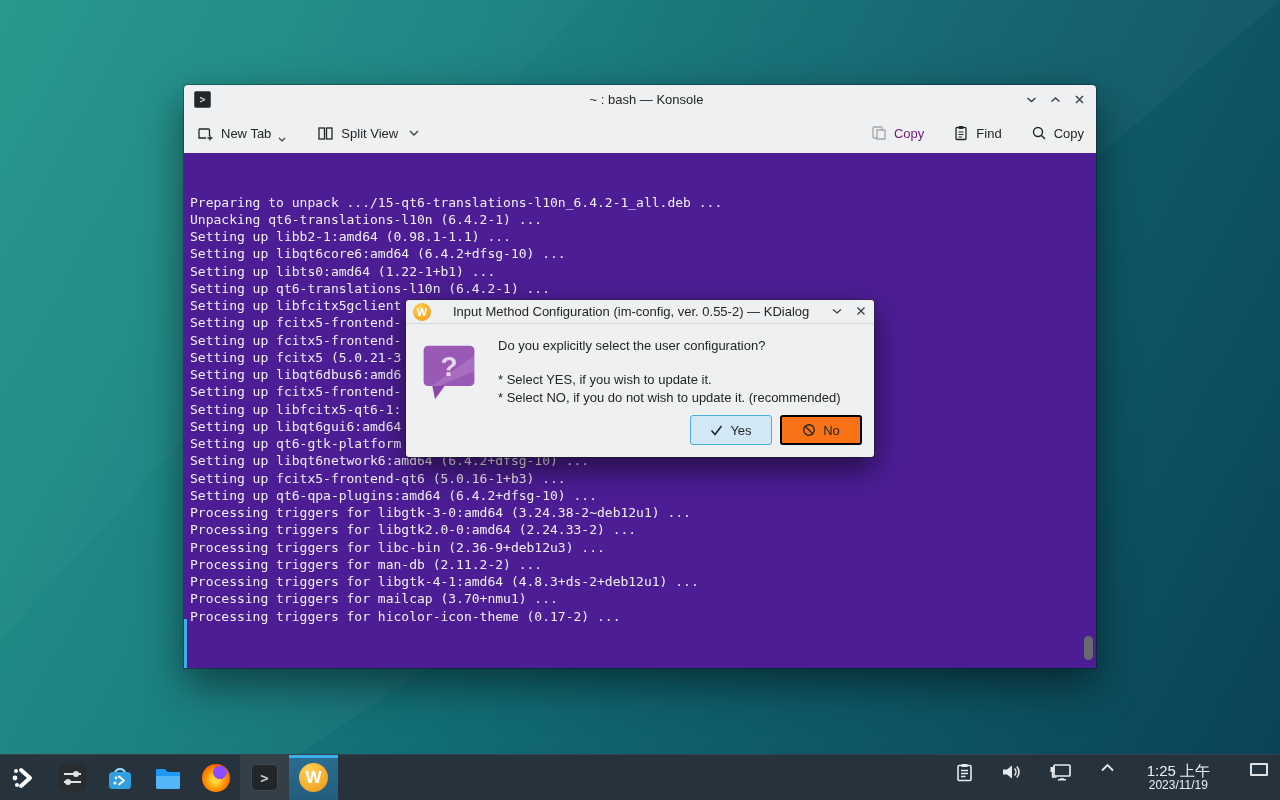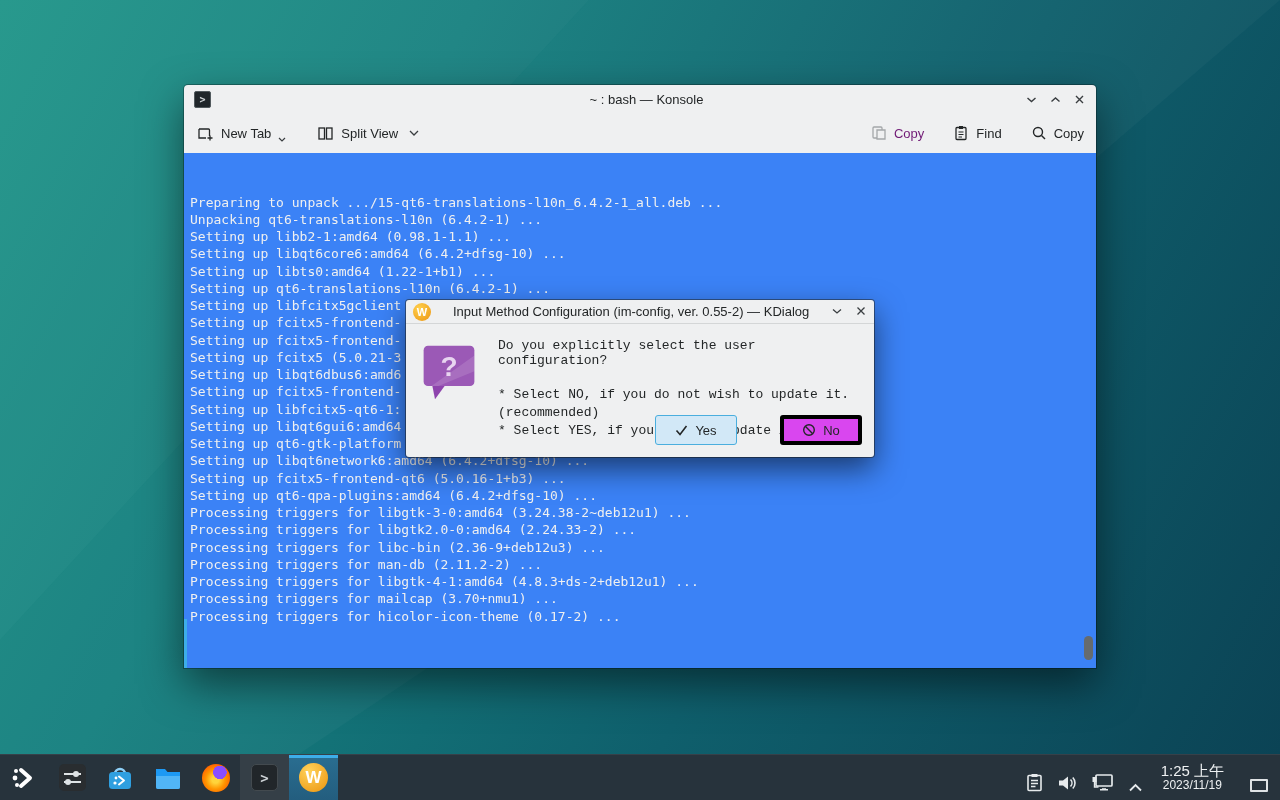--- a/index.html
+++ b/index.html
@@ -31,50 +31,50 @@
 
   .toolbar { height:40px; display:flex; align-items:center; padding:0 12px; flex:0 0 auto; }
   .tbtn { display:flex; align-items:center; gap:6px; font-size:13px; color:#232627; }
   .tbtn svg { display:block; }
   .tbtn.disabled { color:#701a75; }
   .tb-sep { flex:1; }
   .tb-right { display:flex; align-items:center; gap:28px; }
   .mini-caret { transform:translateY(7px); margin-left:1px; }
 
   
-  .terminal { flex:1; background:#3b82f6; position:relative; overflow:hidden;
+  .terminal { flex:1; background:#4c1d95; position:relative; overflow:hidden;
     font-family:"DejaVu Sans Mono",monospace; font-size:13px; line-height:17.25px;
     color:#f0f0f0; padding:6px 0 0 6px; white-space:pre; }
   .tline { height:17.25px; }
   .term-scrollbar { position:absolute; right:3px; bottom:8px; width:9px; height:24px;
     border-radius:4.5px; background:#666b6e; }
   .term-accent { position:absolute; left:0; bottom:0; width:3px; height:49px; background:#3daee9; }
 
   
   .dialog { position:absolute; left:406px; top:300px; width:468px; height:157px;
     background:#eff0f1; border-radius:3px; overflow:hidden;
     box-shadow:0 12px 30px rgba(0,0,0,0.55), 0 0 0 1px rgba(40,44,46,0.55); }
   .dlg-titlebar { height:24px; display:flex; align-items:center; padding:0 7px;
     border-bottom:1px solid #d4d6d7; }
   .w-badge { width:18px; height:18px; border-radius:50%;
     background:radial-gradient(circle at 35% 30%, #ffd04d, #f0a21f 78%);
     color:#fff; font-weight:bold; font-size:11px; display:flex; align-items:center; justify-content:center; }
   .dlg-title { flex:1; padding-left:22px; font-size:13px; color:#232627; white-space:nowrap; }
   .dlg-controls { display:flex; gap:12px; align-items:center; }
   .dlg-body { position:relative; height:132px; }
   .q-icon { position:absolute; left:15px; top:19px; }
-  .dlg-text { position:absolute; left:92px; top:14px; right:8px; font-size:13px; color:#232627;font-family:Liberation Mono, monospace; }
+  .dlg-text { position:absolute; left:92px; top:14px; right:8px; font-size:13px; color:#232627; }
   .dlg-msg { margin-bottom:18px; }
   .dlg-note { line-height:18px; }
   .dlg-buttons { position:absolute; right:12px; bottom:11px; display:flex; gap:8px; }
   .btn { height:30px; min-width:82px; border-radius:3px; font-size:13px; color:#232627;
     display:flex; align-items:center; justify-content:center; gap:7px; padding:0 14px; }
   .btn svg { display:block; }
   .btn-yes { background:#d2e8f7; border:1px solid #4aaede; }
-  .btn-no { background:#d946ef; border:4px solid #000000;margin-left:35px; }
+  .btn-no { background:#f97316; border:2px solid #000000; }
 
   
   .taskbar { position:absolute; left:0; right:0; bottom:0; height:46px; background:#27333c;
     border-top:1px solid rgba(255,255,255,0.07); display:flex; align-items:center; }
   .tb-left { display:flex; align-items:center; height:100%; }
   .launcher { width:48px; height:46px; display:flex; align-items:center; justify-content:center; }
   .task { width:49px; height:46px; display:flex; align-items:center; justify-content:center; position:relative; }
   .task.konsole-task { background:#353f47; }
   .task.active { background:linear-gradient(180deg,#2a6e91 0%, #235d7e 100%); }
   .task.active::before { content:""; position:absolute; top:0; left:0; right:0; height:3px; background:#3daee9; }
@@ -82,21 +82,21 @@
   .settings-icon { width:27px; height:27px; background:#292d30; }
   .konsole-ic { width:27px; height:27px; background:#21262a; border:1px solid #434a4f;
     color:#ccd1d4; font-family:"DejaVu Sans Mono",monospace; font-weight:bold; font-size:14px;
     display:flex; align-items:center; justify-content:center; }
   .firefox-ic { width:28px; height:28px; border-radius:50%;
     background:radial-gradient(circle at 64% 30%, #8a4dff 0 25%, rgba(138,77,255,0) 26%),
                radial-gradient(circle at 48% 56%, #ffd43b 0 16%, #ff9500 45%, #ff5d00 75%, #e33b01 100%); }
   .wtask { width:29px; height:29px; border-radius:50%;
     background:radial-gradient(circle at 35% 28%, #ffd25a, #efa01d 80%);
     color:#fff; font-weight:bold; font-size:17px; display:flex; align-items:center; justify-content:center; }
-  .tb-right-zone { margin-left:auto; display:flex; align-items:flex-end; gap:14px; padding-right:12px; }
+  .tb-right-zone { margin-left:auto; display:flex; align-items:flex-start; gap:28px; padding-right:12px; }
   .clock { text-align:center; color:#eef1f2; line-height:1.1; margin:0 4px; }
   .clock-time { font-size:15px; }
   .clock-date { font-size:12px; }
   .show-desktop { width:18px; height:13px; border:2px solid #dfe3e5; border-radius:1px; margin-left:8px; }
   .tray-ic { display:flex; align-items:center; }
 </style>
 </head>
 <body>
 
 <div class="wallpaper">
@@ -220,22 +220,22 @@
     <div class="q-icon">
       <svg width="56" height="58" viewBox="0 0 64 66">
         <rect x="3" y="3" width="58" height="46" rx="5" fill="#9b59b6"></rect>
         <polygon points="61,3 61,32 20,49 12,49 61,14" fill="rgba(255,255,255,0.13)"></polygon>
         <polygon points="13,49 27,49 16,64" fill="#8e44ad"></polygon>
         <text x="32" y="38" text-anchor="middle" font-family="Liberation Sans, sans-serif" font-size="32" font-weight="bold" fill="#e8d5f0">?</text>
       </svg>
     </div>
     <div class="dlg-text">
       <div class="dlg-msg">Do you explicitly select the user configuration?</div>
+      <div class="dlg-note">* Select YES, if you wish to update it.</div>
       <div class="dlg-note">* Select NO, if you do not wish to update it. (recommended)</div>
-      <div class="dlg-note">* Select YES, if you wish to update it.</div>
     </div>
     <div class="dlg-buttons">
       <div class="btn btn-yes">
         <svg width="13" height="11" viewBox="0 0 13 11">
             <path d="M1.5 5.5l3.5 4L11.5 1" fill="none" stroke="#232627" stroke-width="1.6"></path>
           </svg>
         <span>Yes</span>
       </div>
       <div class="btn btn-no">
         <svg width="14" height="14" viewBox="0 0 14 14">

